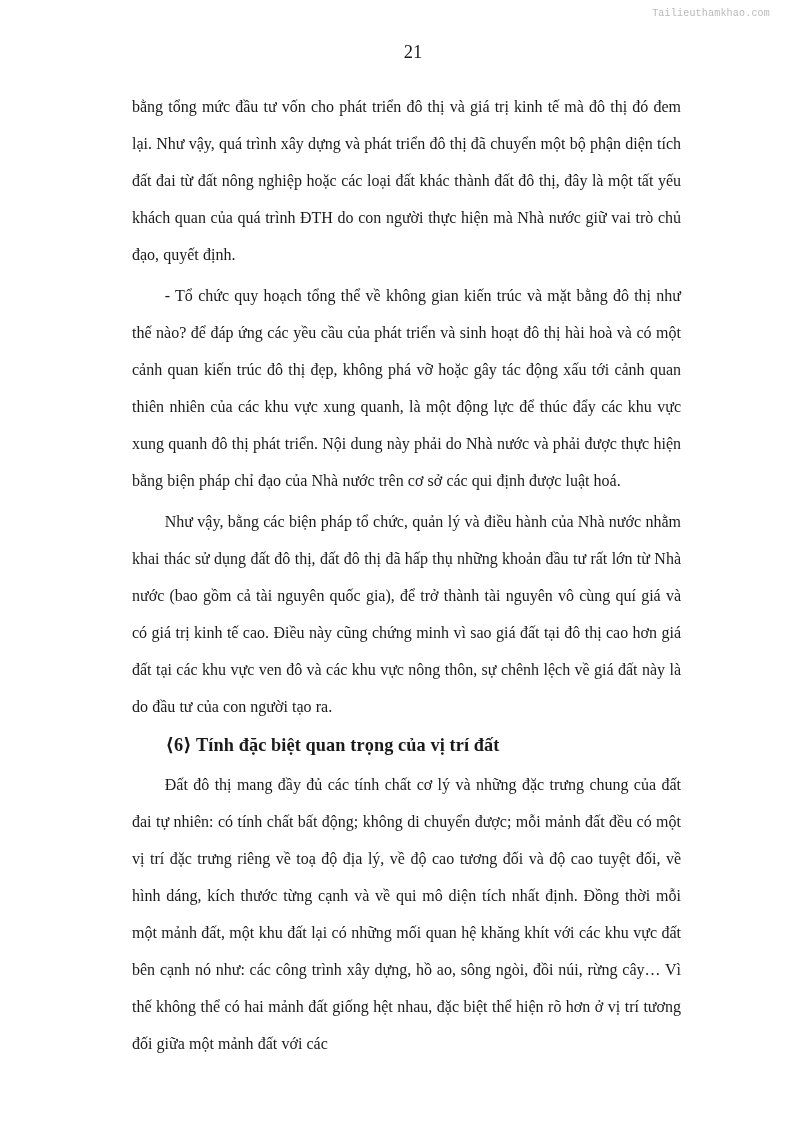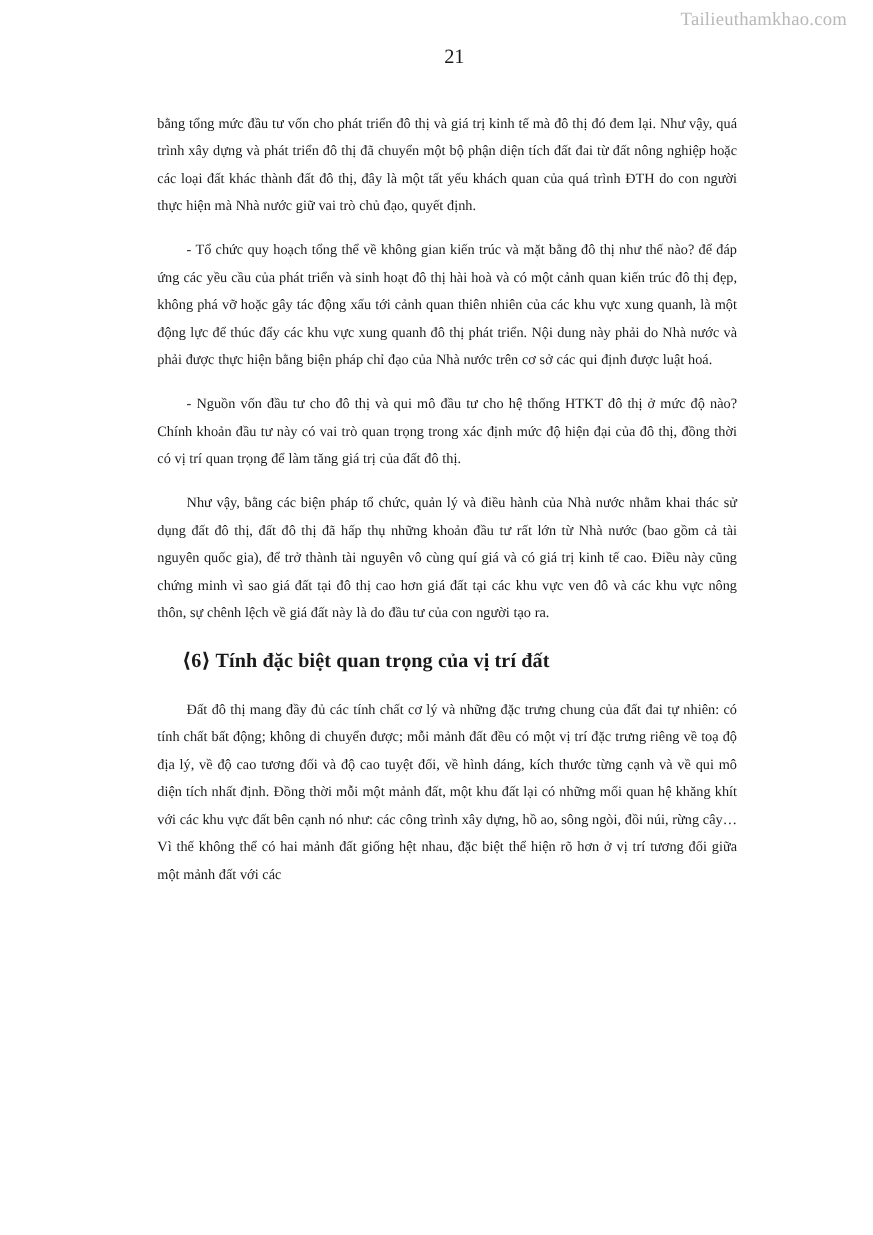--- a/index.html
+++ b/index.html
@@ -14,22 +14,22 @@
     background: #ffffff;
     overflow: hidden;
     box-sizing: border-box;
     font-family: "Liberation Serif", "DejaVu Serif", serif;
     color: #1a1a1a;
   }
   .watermark {
     position: absolute;
     top: 8px;
     right: 24px;
-    font-family: Liberation Serif, serif;
-    font-size: 17px;
+    font-family: Liberation Mono, monospace;
+    font-size: 10px;
     letter-spacing: 0.2px;
     color: #b9b9b9;
     user-select: none;
     white-space: nowrap;
   }
   .page-number {
     position: absolute;
     top: 42px;
     left: 16px;
     width: 794px;
@@ -37,25 +37,25 @@
     font-size: 18.5px;
     color: #1a1a1a;
   }
   .content {
     position: absolute;
     top: 84px;
     left: 128px;
     width: 557px;
   }
   p.body-text {
-    margin: 15px;
+    margin: 4px;
     text-align: justify;
     text-justify: inter-word;
-    font-size: 13px;
-    line-height: 25px;
+    font-size: 16px;
+    line-height: 37px;
     text-indent: 2.05em;
     hyphens: none;
     word-spacing: 0.01em;
   }
   p.no-indent {
     text-indent: 0;
   }
   p.heading {
     margin: 0;
     font-size: 18.3px;
@@ -74,21 +74,20 @@
   <div class="watermark">Tailieuthamkhao.com</div>
 
   <div class="page-number">21</div>
 
   <div class="content">
 
     <p class="body-text no-indent">bằng tổng mức đầu tư vốn cho phát triển đô thị và giá trị kinh tế mà đô thị đó đem lại. Như vậy, quá trình xây dựng và phát triển đô thị đã chuyển một bộ phận diện tích đất đai từ đất nông nghiệp hoặc các loại đất khác thành đất đô thị, đây là một tất yếu khách quan của quá trình ĐTH do con người thực hiện mà Nhà nước giữ vai trò chủ đạo, quyết định.</p>
 
     <p class="body-text">- Tổ chức quy hoạch tổng thể về không gian kiến trúc và mặt bằng đô thị như thế nào? để đáp ứng các yều cầu của phát triển và sinh hoạt đô thị hài hoà và có một cảnh quan kiến trúc đô thị đẹp, không phá vỡ hoặc gây tác động xấu tới cảnh quan thiên nhiên của các khu vực xung quanh, là một động lực để thúc đẩy các khu vực xung quanh đô thị phát triển. Nội dung này phải do Nhà nước và phải được thực hiện bằng biện pháp chỉ đạo của Nhà nước trên cơ sở các qui định được luật hoá.</p>
 
-    <p class="body-text">- Nguồn vốn đầu tư cho đô thị và qui mô đầu tư cho hệ thống HTKT đô thị ở mức độ nào? Chính khoản đầu tư này có vai trò quan trọng trong xác định mức độ hiện đại của đô thị, đồng thời có vị trí quan trọng để làm tăng giá trị của đất đô thị.</p>
 
     <p class="body-text">Như vậy, bằng các biện pháp tổ chức, quản lý và điều hành của Nhà nước nhằm khai thác sử dụng đất đô thị, đất đô thị đã hấp thụ những khoản đầu tư rất lớn từ Nhà nước (bao gồm cả tài nguyên quốc gia), để trở thành tài nguyên vô cùng quí giá và có giá trị kinh tế cao. Điều này cũng chứng minh vì sao giá đất tại đô thị cao hơn giá đất tại các khu vực ven đô và các khu vực nông thôn, sự chênh lệch về giá đất này là do đầu tư của con người tạo ra.</p>
 
     <p class="heading">⟨6⟩ Tính đặc biệt quan trọng của vị trí đất</p>
 
     <p class="body-text">Đất đô thị mang đầy đủ các tính chất cơ lý và những đặc trưng chung của đất đai tự nhiên: có tính chất bất động; không di chuyển được; mỗi mảnh đất đều có một vị trí đặc trưng riêng về toạ độ địa lý, về độ cao tương đối và độ cao tuyệt đối, về hình dáng, kích thước từng cạnh và về qui mô diện tích nhất định. Đồng thời mỗi một mảnh đất, một khu đất lại có những mối quan hệ khăng khít với các khu vực đất bên cạnh nó như: các công trình xây dựng, hồ ao, sông ngòi, đồi núi, rừng cây… Vì thế không thể có hai mảnh đất giống hệt nhau, đặc biệt thể hiện rõ hơn ở vị trí tương đối giữa một mảnh đất với các</p>
 
   </div>
 </div>
 

